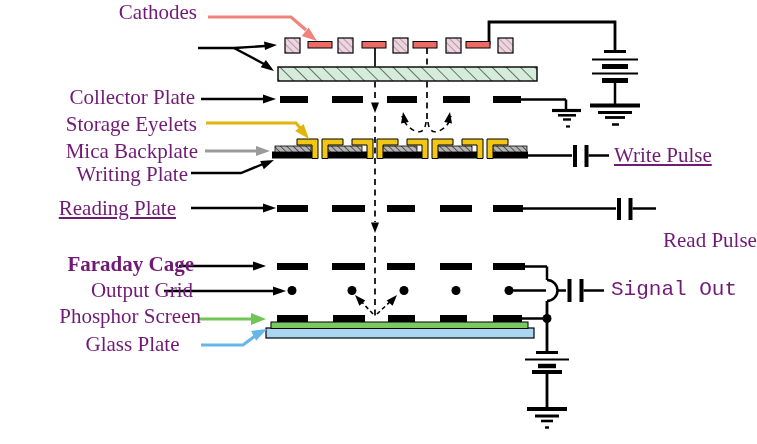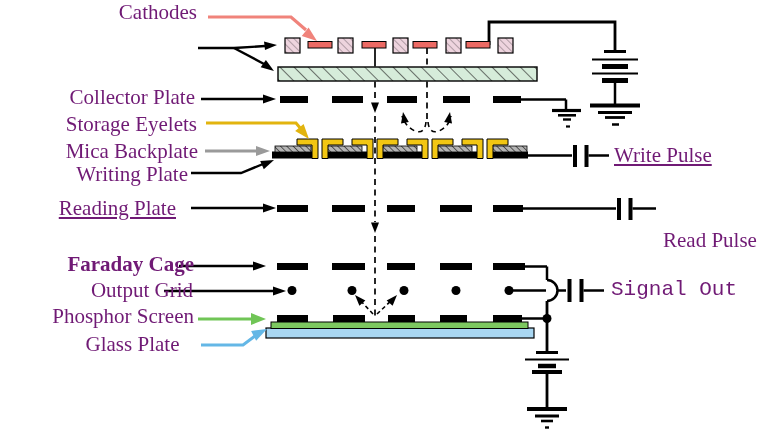--- a/index.html
+++ b/index.html
@@ -260,20 +260,20 @@
 </svg>
 
 <div class="lbl r" style="left:88px;top:0px;width:109px;">Cathodes</div>
 <div class="lbl r" style="left:24px;top:85px;width:171px;">Collector Plate</div>
 <div class="lbl r" style="left:24px;top:112px;width:173px;">Storage Eyelets</div>
 <div class="lbl r" style="left:8px;top:139px;width:190px;">Mica Backplate</div>
 <div class="lbl r" style="left:40px;top:162px;width:148px;">Writing Plate</div>
 <div class="lbl r" style="left:28px;top:196px;width:148px;text-decoration:underline;">Reading Plate</div>
 <div class="lbl r" style="left:48px;top:252px;width:146px;font-weight:bold;">Faraday Cage</div>
 <div class="lbl r" style="left:60px;top:278px;width:133px;">Output Grid</div>
-<div class="lbl r" style="left:6px;top:304px;width:188px;">Phosphor Screen</div>
+<div class="lbl r" style="left:13px;top:304px;width:188px;">Phosphor Screen</div>
 <div class="lbl r" style="left:72px;top:332px;width:121px;text-align:center;">Glass Plate</div>
 
 <div class="lbl" style="left:614px;top:143px;text-decoration:underline;">Write Pulse</div>
 <div class="lbl" style="left:663px;top:196px;margin-top:32px;">Read Pulse</div>
 <div class="lbl" style="left:611px;top:278px;font-family:Liberation Mono, monospace;">Signal Out</div>
 
 </div>
 
 </body></html>

